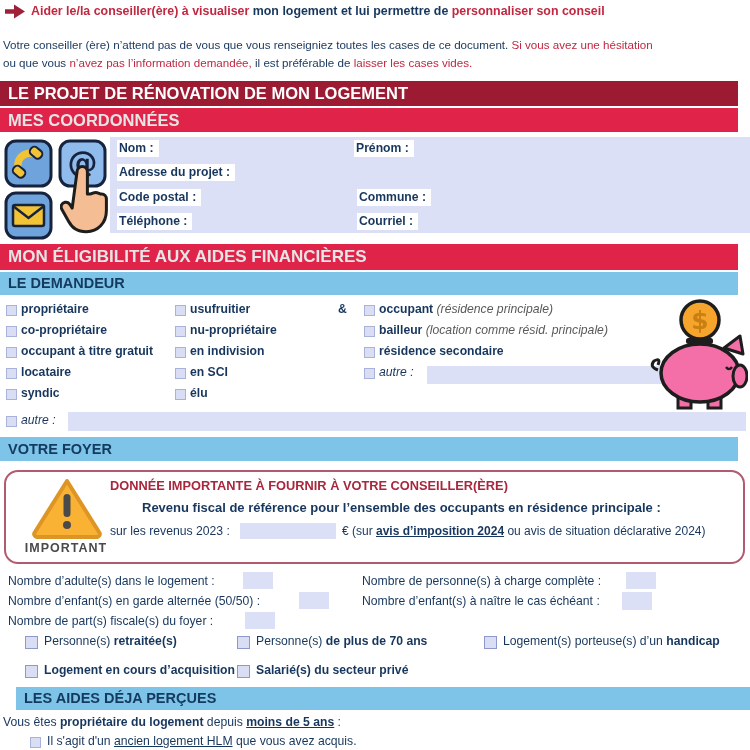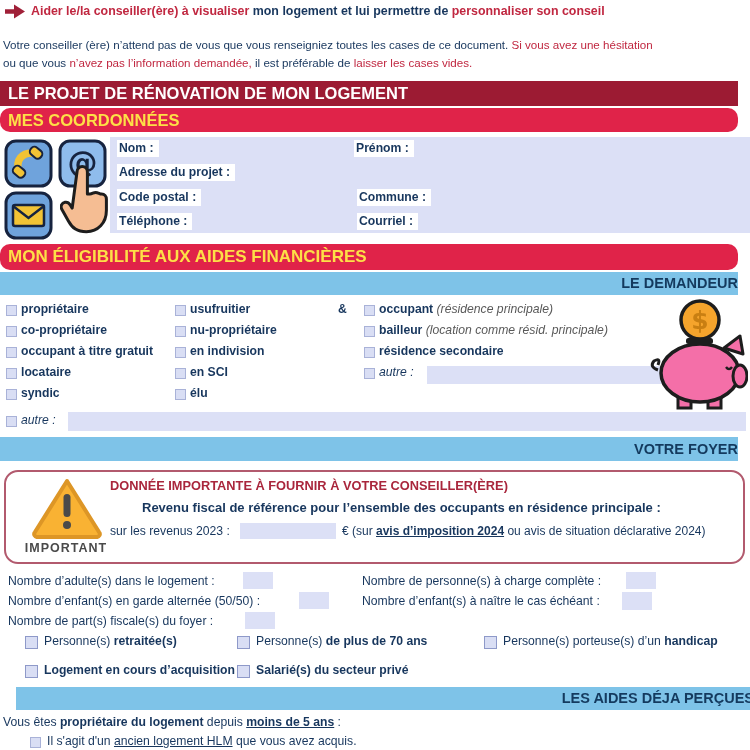--- a/index.html
+++ b/index.html
@@ -8,22 +8,22 @@
   .t{position:absolute;white-space:nowrap;font-size:12.2px;color:#17365D;}
   .b{font-weight:bold;}
   .it{font-style:italic;}
   .red{color:#C02740;}
   .maroon{color:#A9263C;}
   .note{color:#595959;font-style:italic;font-weight:normal;}
   .ul{text-decoration:underline;}
   .bar{position:absolute;left:0;width:738px;box-sizing:border-box;padding-left:8px;
        font-weight:bold;white-space:nowrap;overflow:hidden;}
   .bar-maroon{background:#9C1B33;color:#FFFFFF;}
-  .bar-red{background:#E02349;color:#fde047;border-radius:10px;}
-  .bar-blue{background:#7EC3E8;color:#143A5E;text-align:right;}
+  .bar-red{background:#E02349;color:#e5e5e5;}
+  .bar-blue{background:#7EC3E8;color:#143A5E;}
   .panel{position:absolute;background:#DCE0F6;}
   .chip{position:absolute;background:#FFFFFF;padding:1px 5px 2px 2px;font-weight:bold;
         font-size:12.2px;color:#17365D;white-space:nowrap;}
   .cb{position:absolute;width:11px;height:11px;background:#D9DEF4;border:1px solid #A9B2D8;box-sizing:border-box;}
   .cb2{width:13px;height:13px;border-color:#8E99C9;}
   .inp{position:absolute;background:#DCE0F6;}
   .impbox{position:absolute;left:4px;top:470px;width:741px;height:94px;border:2px solid #B25A6E;
           border-radius:14px;box-sizing:border-box;background:#FFFFFF;}
   .stamp{position:absolute;left:10px;top:541px;width:112px;text-align:center;font-weight:bold;
          color:#4A4A4A;letter-spacing:1px;font-size:12.5px;}
@@ -190,21 +190,21 @@
   <span class="cb cb2" style="left:25px;top:636px;"></span>
   <span class="t" style="left:44px;top:634px;">
     <span>Personne(s) </span><span class="b">retraitée(s)</span>
   </span>
   <span class="cb cb2" style="left:237px;top:636px;"></span>
   <span class="t" style="left:256px;top:634px;">
     <span>Personne(s) </span><span class="b">de plus de 70 ans</span>
   </span>
   <span class="cb cb2" style="left:484px;top:636px;"></span>
   <span class="t" style="left:503px;top:634px;">
-    <span>Personne(s) porteuse(s) d’un </span><span class="b">handicap</span>
+    <span>Logement(s) porteuse(s) d’un </span><span class="b">handicap</span>
   </span>
 
   <span class="cb cb2" style="left:25px;top:665px;"></span>
   <span class="t b" style="left:44px;top:663px;">Logement en cours d’acquisition</span>
   <span class="cb cb2" style="left:237px;top:665px;"></span>
   <span class="t b" style="left:256px;top:663px;">Salarié(s) du secteur privé</span>
 
   <div class="bar bar-blue" style="top:687px;height:23px;line-height:23px;font-size:14.5px;margin-left:16px;">LES AIDES DÉJA PERÇUES</div>
 
   <span class="t" style="left:3px;top:715px;">

